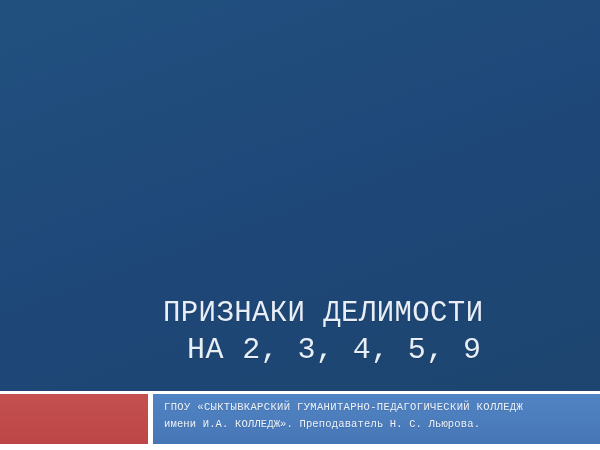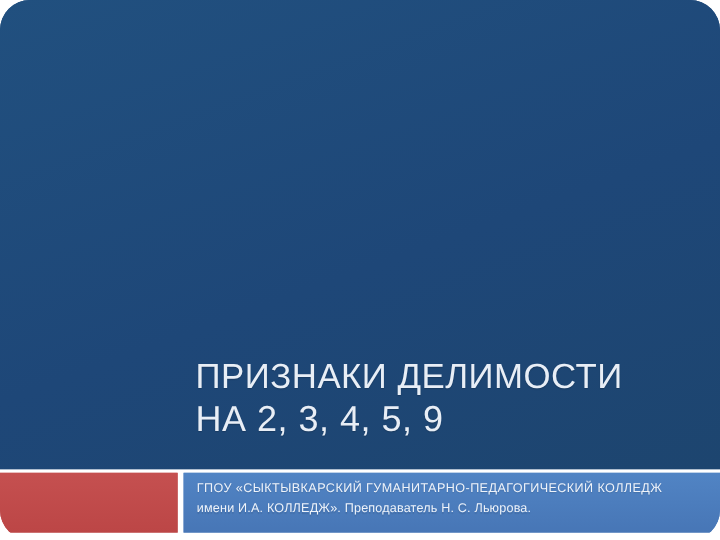--- a/index.html
+++ b/index.html
@@ -8,22 +8,21 @@
     padding: 0;
     background: #ffffff;
   }
 
   #slide {
     position: relative;
     width: 600px;
     height: 450px;
     background: #ffffff;
     overflow: hidden;
-    font-family: Liberation Sans, sans-serif;
-    border-radius: 25px;
+    font-family: Liberation Mono, monospace;
     -webkit-font-smoothing: antialiased;
   }
 
   
   .slide-body {
     position: absolute;
     left: 0;
     top: 0;
     width: 600px;
     height: 391px;
@@ -49,20 +48,21 @@
     text-shadow: 0 1px 1px rgba(0, 0, 0, 0.18);
   }
 
   .title-line-1 {
     text-transform: uppercase;
     font-size: 29px;
   }
 
   .title-line-2 {
     font-size: 30px;
+    margin-left: 24px;
   }
 
   
   .bottom-bar {
     position: absolute;
     left: 0;
     top: 394px;
     width: 600px;
     height: 40px;
   }

